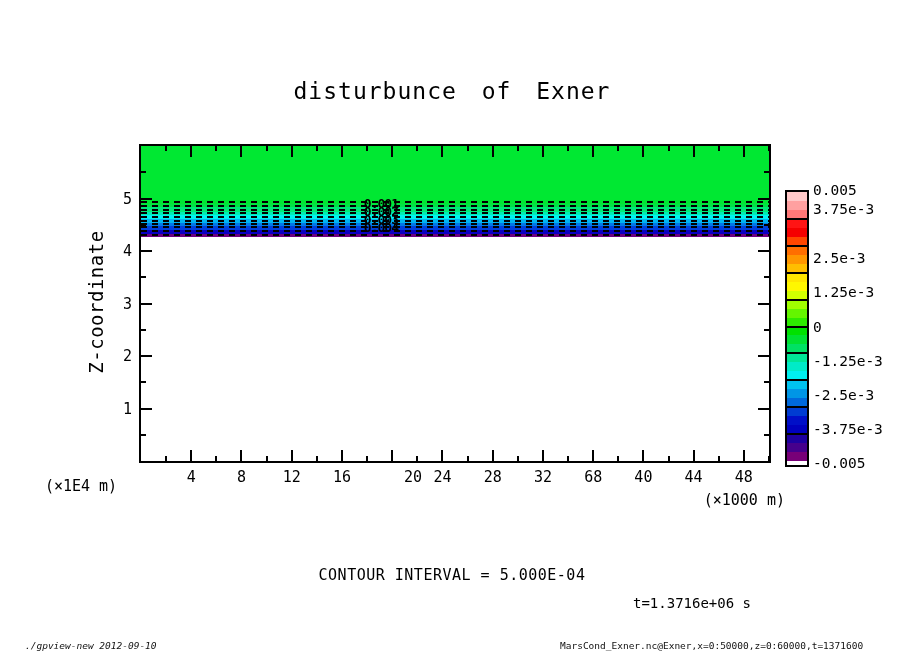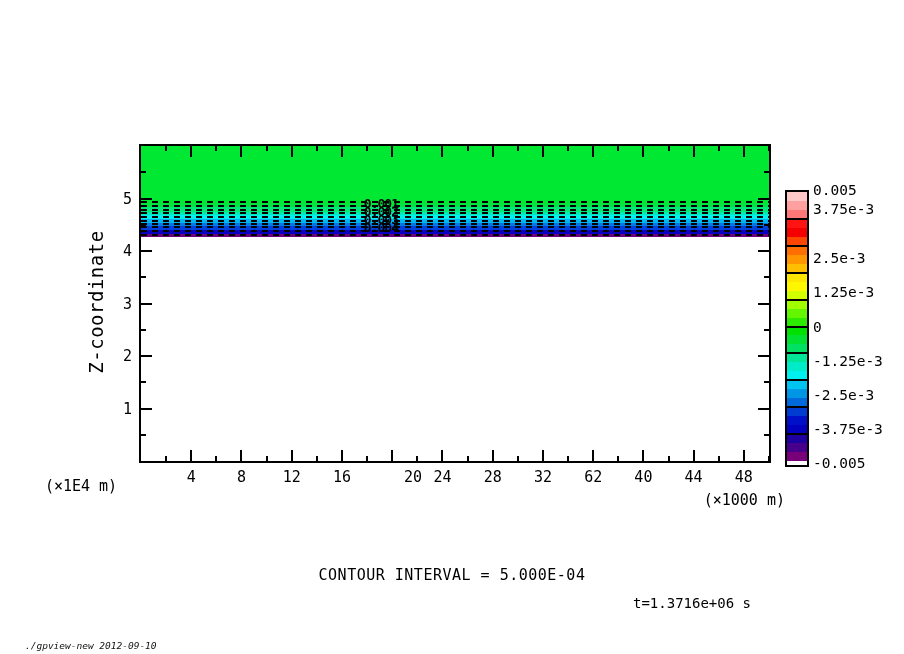--- a/index.html
+++ b/index.html
@@ -38,20 +38,21 @@
   .cb-label{position:absolute;left:813px;font-size:14.5px;transform:translateY(-50%);white-space:nowrap;}
   .footer{top:640px;font-size:9.5px;letter-spacing:0px;color:#111;}
   .footer-left{left:25px;font-style:italic;}
   .footer-right{left:560px;width:330px;text-align:left;}
 </style>
 </head>
 <body>
 
 <div class="canvas">
 
+  <div class="abs chart-title">disturbunce of Exner</div>
 
   <div class="abs axis-title-y">Z-coordinate</div>
 
   <div class="abs plot-frame">
     <div class="plot-inner" id="plot-inner">
         <div class="band" style="top: 0px; height: 57.75px; background: rgb(0, 232, 50);"></div>
         <div class="band" style="top: 57.75px; height: 3.675px; background: rgb(0, 228, 70);"></div>
         <div class="band" style="top: 61.425px; height: 4.2px; background: rgb(0, 232, 120);"></div>
         <div class="band" style="top: 65.625px; height: 3.675px; background: rgb(0, 236, 180);"></div>
         <div class="band" style="top: 69.3px; height: 3.675px; background: rgb(0, 240, 240);"></div>
@@ -154,21 +155,21 @@
     </div>
   <div id="xlabels-layer">
       <div class="xticklab" style="left: 191.24px;">4</div>
       <div class="xticklab" style="left: 241.48px;">8</div>
       <div class="xticklab" style="left: 291.72px;">12</div>
       <div class="xticklab" style="left: 341.96px;">16</div>
       <div class="xticklab" style="left: 413px;">20</div>
       <div class="xticklab" style="left: 442.44px;">24</div>
       <div class="xticklab" style="left: 492.68px;">28</div>
       <div class="xticklab" style="left: 542.92px;">32</div>
-      <div class="xticklab" style="left: 593.16px;">62</div>
+      <div class="xticklab" style="left: 593.16px;">68</div>
       <div class="xticklab" style="left: 643.4px;">40</div>
       <div class="xticklab" style="left: 693.64px;">44</div>
       <div class="xticklab" style="left: 743.88px;">48</div>
     </div>
   <div id="ylabels-layer">
       <div class="yticklab" style="top: 408.5px;">1</div>
       <div class="yticklab" style="top: 356px;">2</div>
       <div class="yticklab" style="top: 303.5px;">3</div>
       <div class="yticklab" style="top: 251px;">4</div>
       <div class="yticklab" style="top: 198.5px;">5</div>
@@ -228,14 +229,15 @@
       <div class="cb-label" style="top: 258.25px;">2.5e-3</div>
       <div class="cb-label" style="top: 292.375px;">1.25e-3</div>
       <div class="cb-label" style="top: 326.5px;">0</div>
       <div class="cb-label" style="top: 360.625px;">-1.25e-3</div>
       <div class="cb-label" style="top: 394.75px;">-2.5e-3</div>
       <div class="cb-label" style="top: 428.875px;">-3.75e-3</div>
       <div class="cb-label" style="top: 463px;">-0.005</div>
     </div>
 
   <div class="abs footer footer-left">./gpview-new  2012-09-10</div>
+  <div class="abs footer footer-right">MarsCond_Exner.nc@Exner,x=0:50000,z=0:60000,t=1371600</div>
 
 </div>
 
 </body></html>

